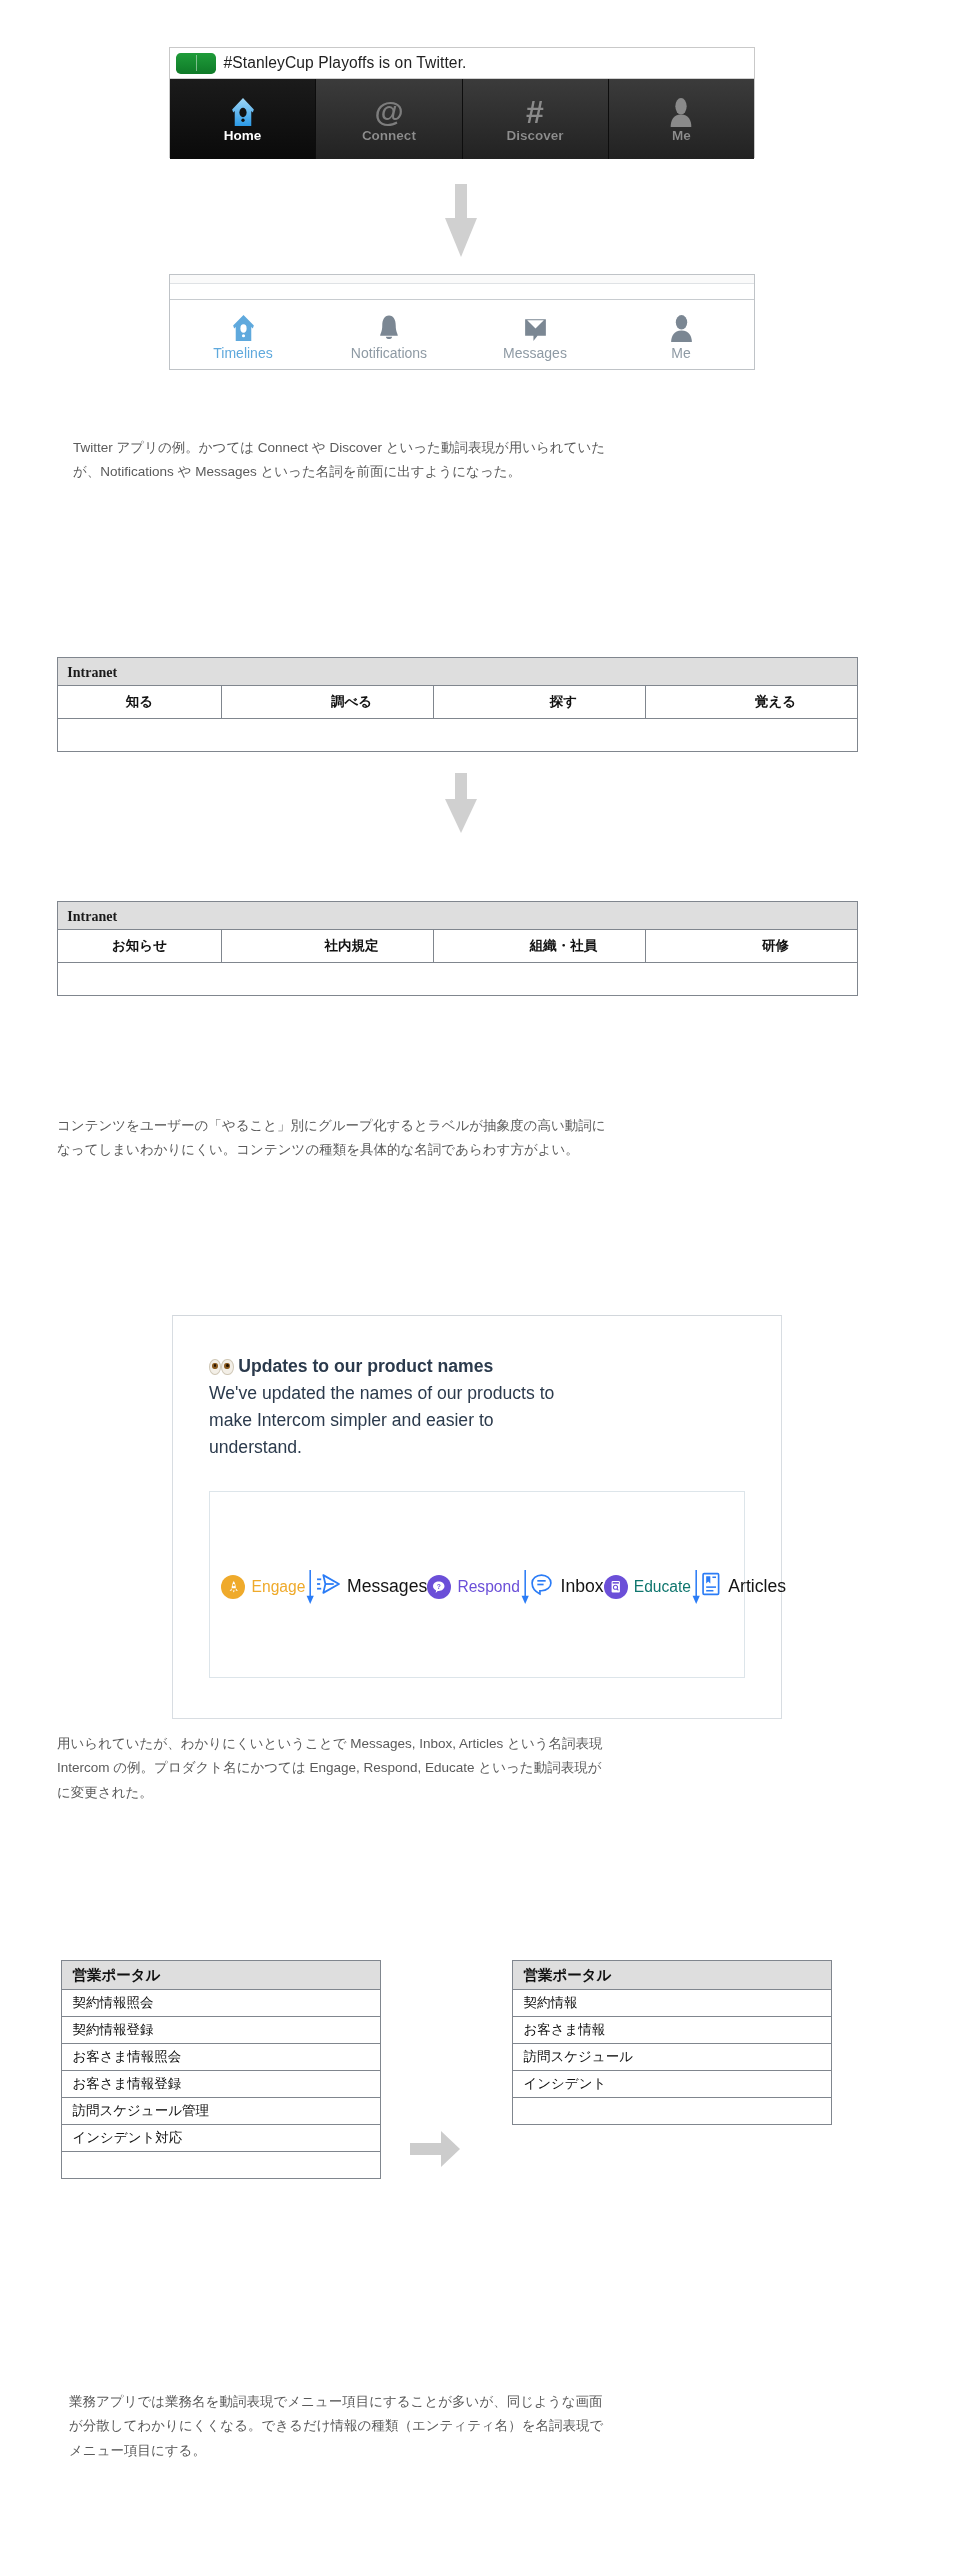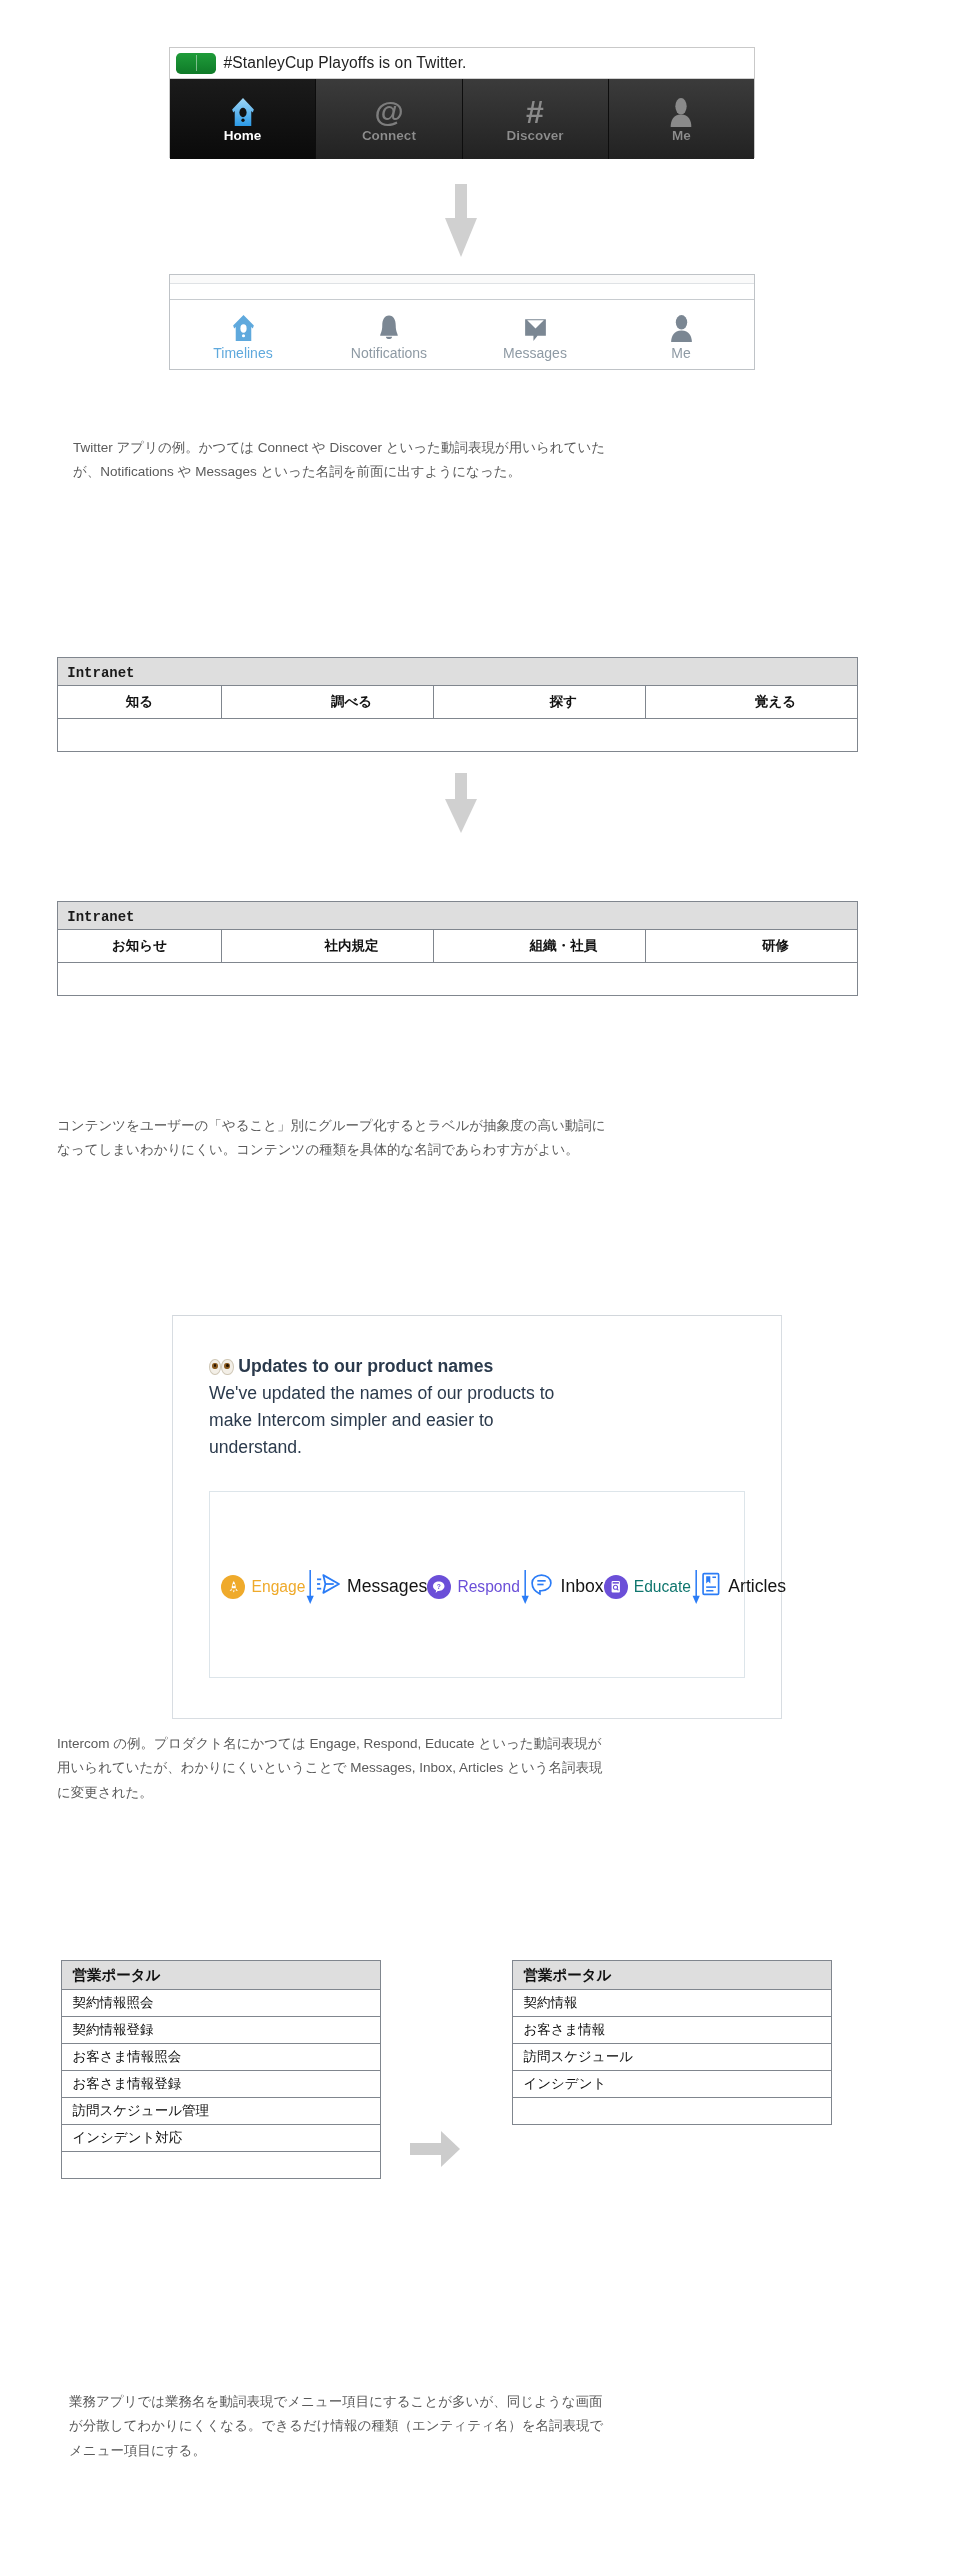--- a/index.html
+++ b/index.html
@@ -89,21 +89,21 @@
 
   
   .itable{
     position:absolute;left:57px;width:801px;
     border:1px solid #80868e;box-sizing:border-box;background:#fff;
   }
   .itable .ttl{
     background:#dedede;border-bottom:1px solid #80868e;
     font-size:14px;font-weight:bold;color:#1a1a1a;
     padding:7.3px 0 7.3px 9.3px;box-sizing:border-box;height:27.5px;
-    font-family:Liberation Mono, monospace;
+    font-family:Liberation Serif, serif;
   }
   .itable .trow{display:flex;border-bottom:1px solid #80868e;height:32px;gap:48px;}
   .itable .tcell{
     flex:1;display:flex;align-items:center;justify-content:center;
     border-right:1px solid #80868e;font-size:13.5px;font-weight:bold;color:#111;
     box-sizing:border-box;
     font-family:"DejaVu Sans","Liberation Sans",sans-serif;
   }
   .itable .tcell:last-child{border-right:none;}
   .itable .tbody{height:32px;border-bottom:none;}
@@ -424,22 +424,22 @@
             </span>
             <span>Articles</span>
           </div>
         </div>
 
       </div>
     </div>
   </div>
 
   <div class="caption" style="left:57px;top:1732px;">
+    <div>用いられていたが、わかりにくいということで Messages, Inbox, Articles という名詞表現</div>
     <div>Intercom の例。プロダクト名にかつては Engage, Respond, Educate といった動詞表現が</div>
-    <div>用いられていたが、わかりにくいということで Messages, Inbox, Articles という名詞表現</div>
     <div>に変更された。</div>
   </div>
 
   <div class="portal" style="left:61px;top:1960px;">
     <div class="p-ttl">営業ポータル</div>
     <div class="p-item">契約情報照会</div>
     <div class="p-item">契約情報登録</div>
     <div class="p-item">お客さま情報照会</div>
     <div class="p-item">お客さま情報登録</div>
     <div class="p-item">訪問スケジュール管理</div>

